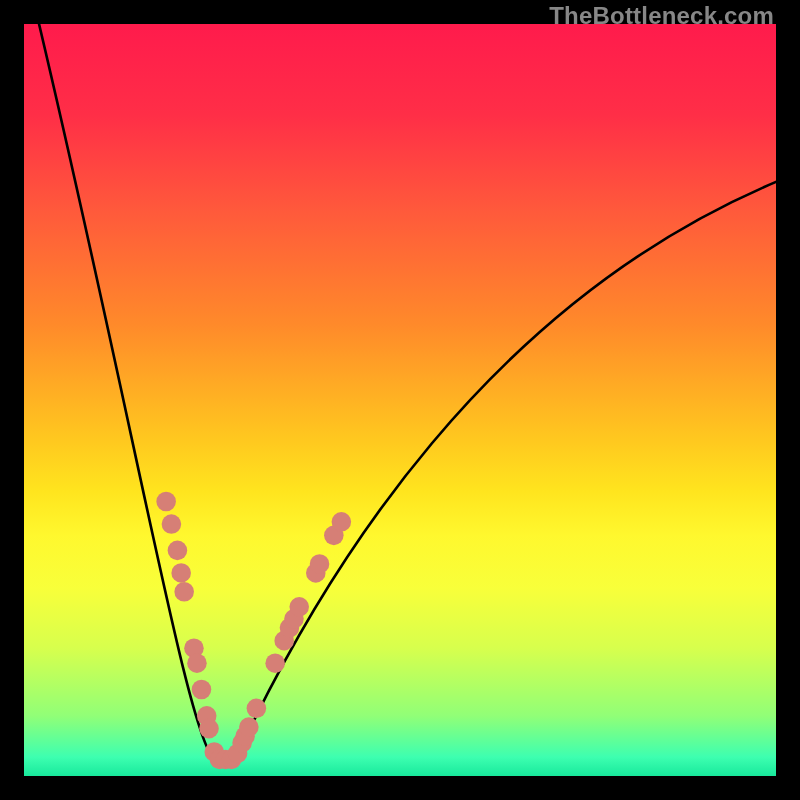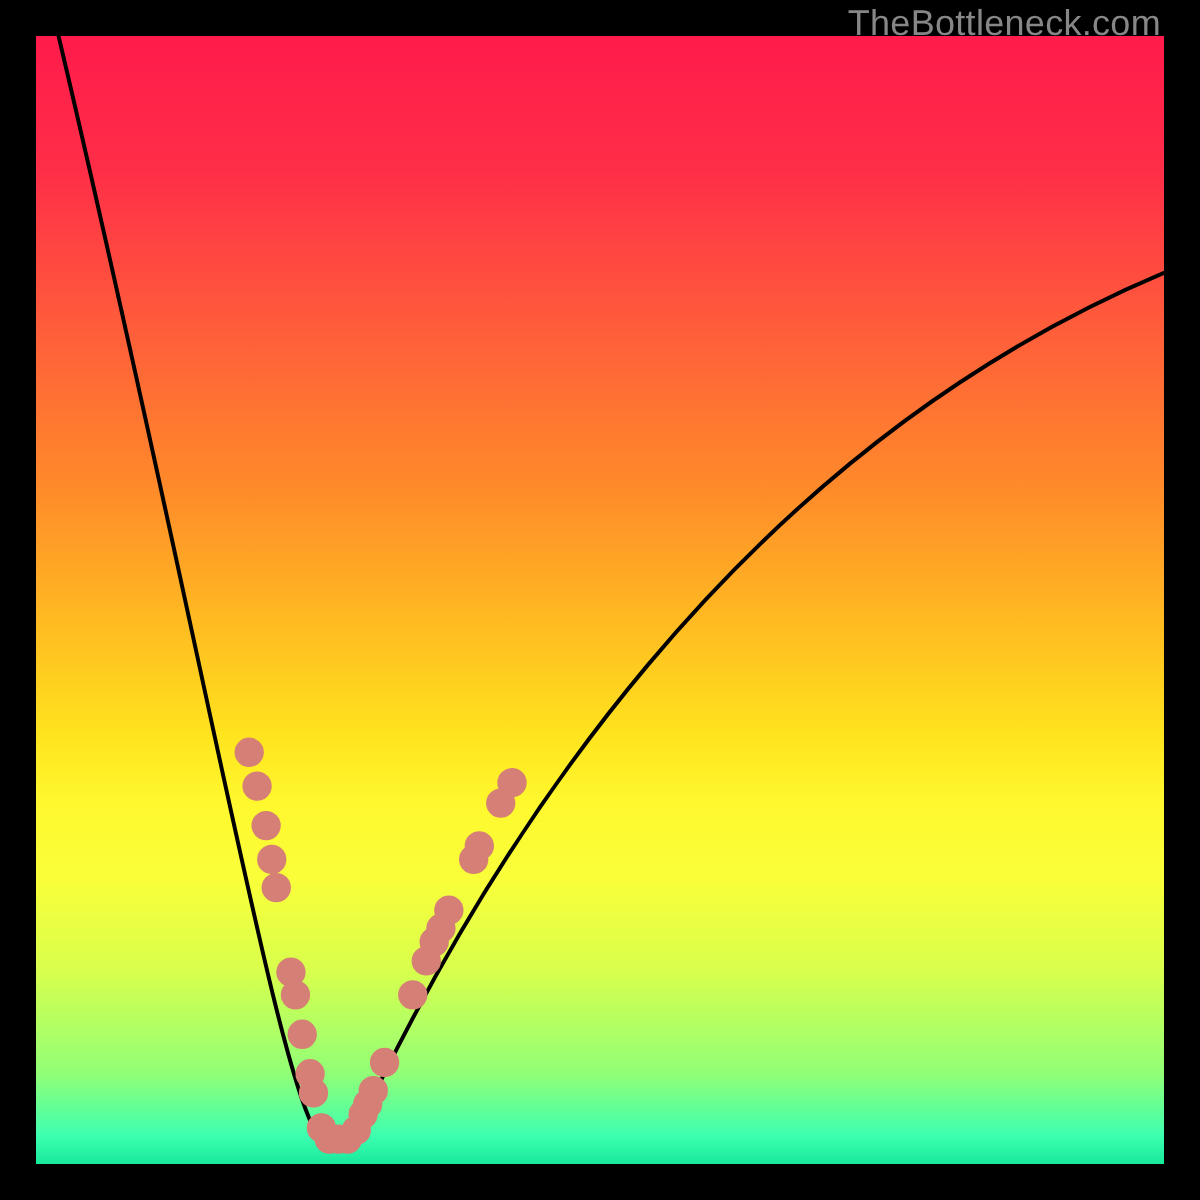--- a/index.html
+++ b/index.html
@@ -34,21 +34,21 @@
     left: 0; top: 0;
     width: 752px;
     height: 752px;
   }
   .watermark {
     position: absolute;
     top: 2px;
     right: 26px;
     color: #878787;
     font-size: 24px;
-    font-weight: 400;
+    font-weight: 700;
     letter-spacing: 0.2px;
     font-family: Arial, Helvetica, sans-serif;
   }
 </style>
 </head>
 <body>
 
 <div class="outer">
   <div class="plot">
     <svg class="grad" viewBox="0 0 100 100" preserveAspectRatio="none">

